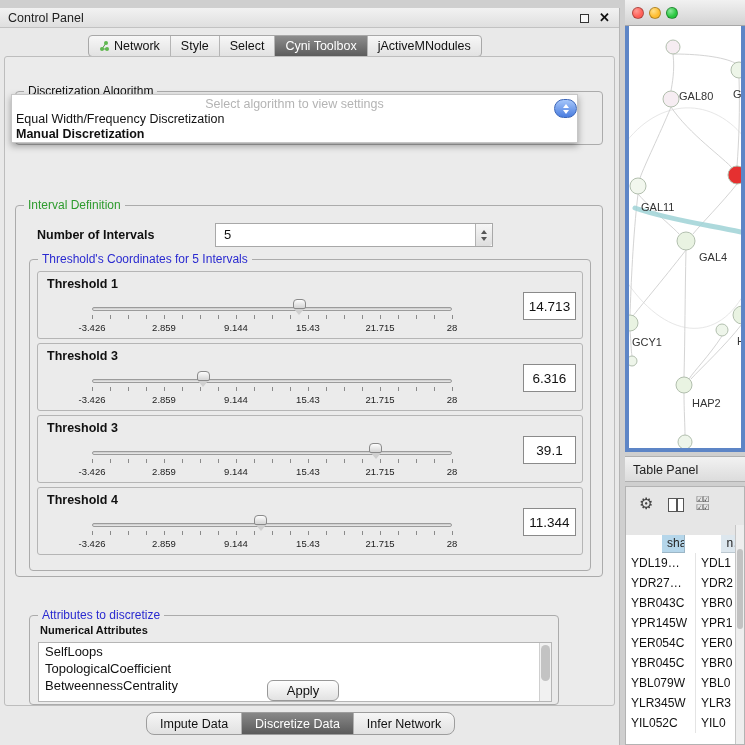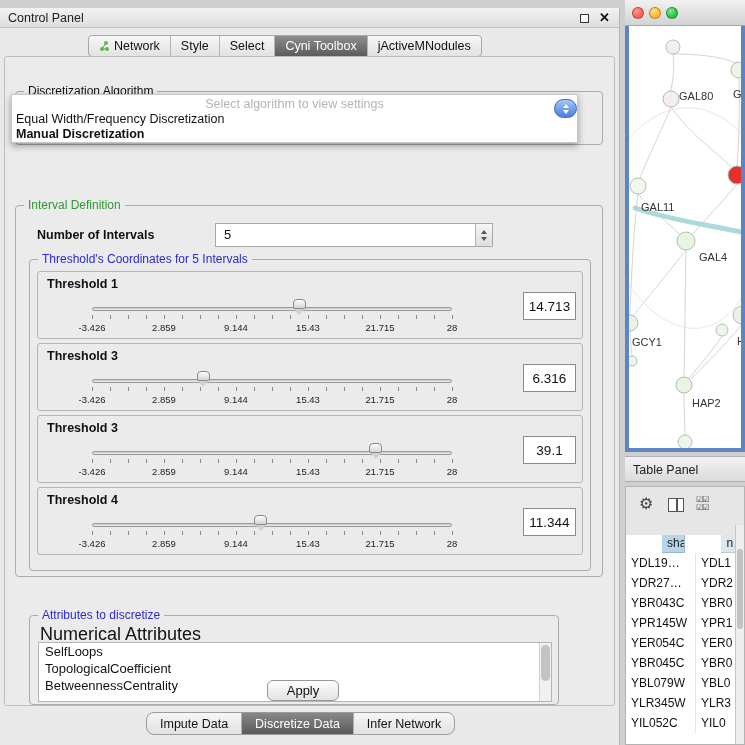--- a/index.html
+++ b/index.html
@@ -55,21 +55,21 @@
   .thumb { position:absolute; top:0; width:13px; height:10px; background:linear-gradient(#fdfdfd,#d4d4d4); border:1px solid #8a8a8a; border-radius:4px 4px 2px 2px; z-index:3; }
   .thumb::after { content:""; position:absolute; left:0.5px; top:9px; width:0; height:0; border-left:5px solid transparent; border-right:5px solid transparent; border-top:6px solid #cfcfcf; }
   .ticks { position:absolute; left:0; top:16px; width:100%; height:5px; }
   .tick { position:absolute; top:0; width:1px; height:4px; background:#8a8a8a; }
   .scale { position:absolute; left:0; top:23px; width:100%; height:12px; }
   .scale-label { position:absolute; transform:translateX(-50%); font-size:9.5px; color:#222; white-space:nowrap; }
   .value-box { position:absolute; right:6px; top:20px; width:53px; height:28px; background:#fff; border:1px solid #8a8a8a; font-size:13.5px; color:#111; display:flex; align-items:center; justify-content:center; }
 
   
   #attrs-group { left:24px; top:530px; width:530px; height:90px;margin-top:28px; }
-  #attrs-subtitle { position:absolute; left:10px; top:8px; font-size:18px; font-weight:normal; color:#111; }
+  #attrs-subtitle { position:absolute; left:10px; top:8px; font-size:11px; font-weight:bold; color:#111; }
   #attrs-list { position:absolute; left:8px; top:26px; width:514px; height:60px; background:#fff; border:1px solid #b5b5b5; overflow:hidden; }
   .list-item { height:17px; line-height:17px; font-size:13px; color:#111; padding-left:6px; white-space:nowrap; }
   #attrs-scrollbar { position:absolute; right:0; top:0; bottom:0; width:12px; background:#f1f1f1; border-left:1px solid #cfcfcf; }
   #attrs-scroll-thumb { position:absolute; left:1px; top:2px; width:9px; height:36px; background:#c3c3c3; border-radius:5px; }
 
   #apply-button { position:absolute; left:262px; top:623px; width:72px; height:21px; background:linear-gradient(#fefefe,#e2e2e2); border:1px solid #989898; border-radius:6px; font-size:13px; color:#111; display:flex; align-items:center; justify-content:center; }
 
   .bottom-tabs { position:absolute; left:146px; top:704px; height:23px; display:flex; border:1px solid #9d9d9d; border-radius:8px; background:linear-gradient(#f6f6f6,#e1e1e1); overflow:hidden; }
   .btab { display:flex; align-items:center; padding:0 13px; font-size:12.5px; color:#111; border-right:1px solid #b0b0b0; white-space:nowrap; }
   .btab:last-child { border-right:none; }

